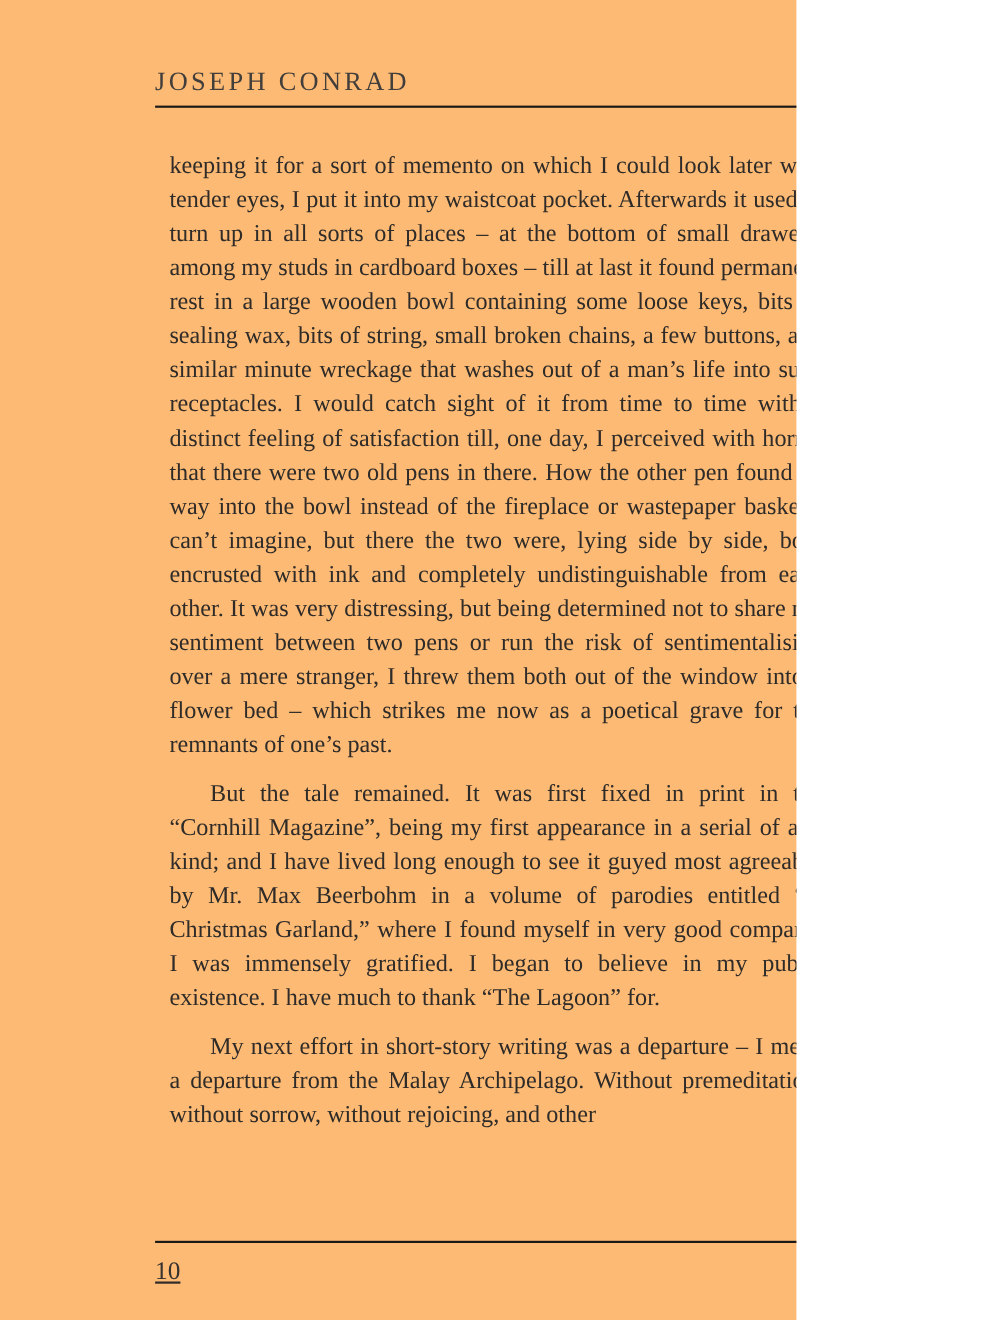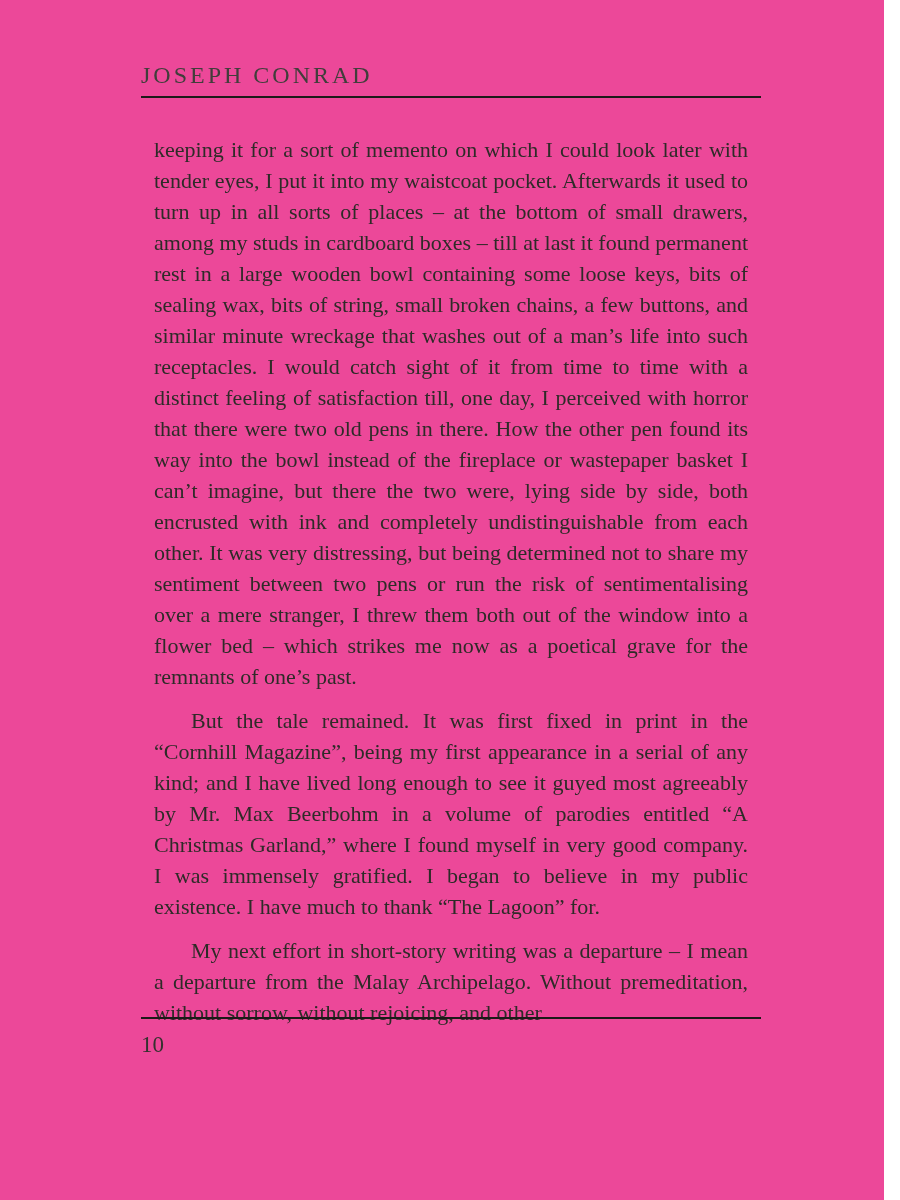--- a/index.html
+++ b/index.html
@@ -1,21 +1,21 @@
 <!DOCTYPE html>
 <html lang="en"><head>
 <meta charset="utf-8">
 <style>
   * { margin: 0; padding: 0; box-sizing: border-box; }
   html, body { background: #ffffff; }
   .page {
     position: relative;
-    width: 884px;
+    width: 724px;
     height: 1200px;
-    background: #ec4899;
+    background: #fdba74;
     font-family: "Liberation Serif", serif;
     color: #2e2b28;
     overflow: hidden;
   }
   .content {
     position: absolute;
     left: 141px;
     top: 0;
     width: 620px;
   }
@@ -37,22 +37,23 @@
     line-height: 31px;
     text-align: justify;
     hyphens: auto;
     -webkit-hyphens: auto;
   }
   .body-text p { margin: 13px; }
   .body-text p.indent { text-indent: 37px; }
   .footer {
     position: absolute;
     left: 141px;
-    top: 1017px;
+    top: 1128px;
     width: 620px;
+    text-decoration: underline;
   }
   .footer-rule {
     height: 2px;
     background: #1c1a18;
   }
   .page-number {
     margin-top: 13px;
     font-size: 23px;
     color: #35322f;
   }

